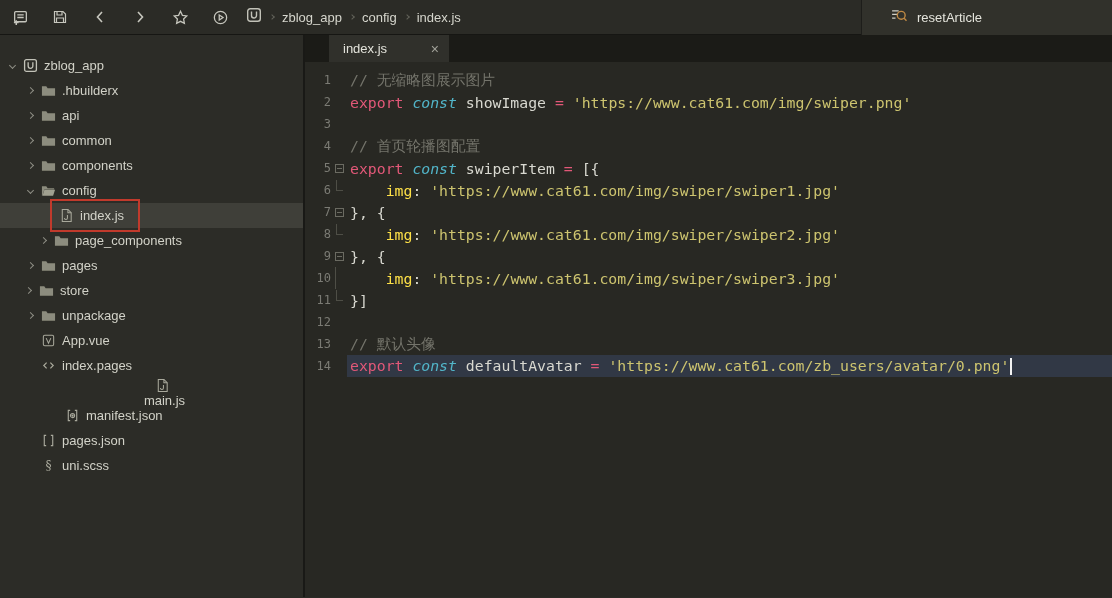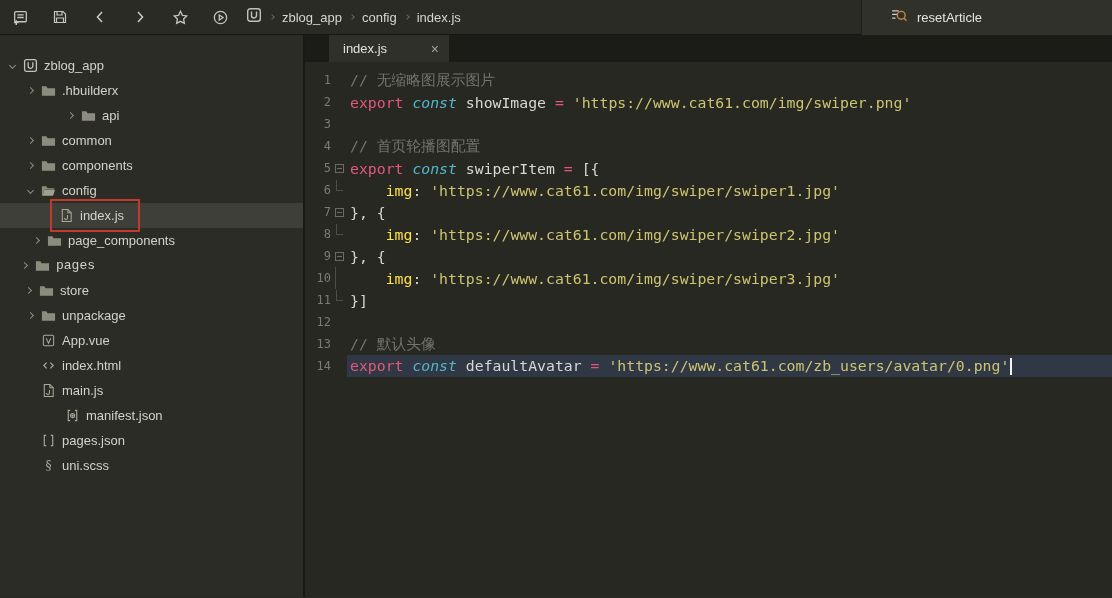--- a/index.html
+++ b/index.html
@@ -196,21 +196,21 @@
             <span class="slot-chev">
               <span class="chev"></span>
             </span>
             <span class="slot-icon">
               <svg width="15" height="15" viewBox="0 0 16 16">
                 <path d="M1 3.5 h4.6 l1.5 2 h7.9 v8 H1 z" fill="#8c8c7e"></path>
               </svg>
             </span>
             <span class="tree-label">.hbuilderx</span>
           </div>
-          <div class="tree-row" style="padding-left: 22px; margin-left: 40px;">
+          <div class="tree-row" style="padding-left: 22px;">
             <span class="slot-chev">
               <span class="chev"></span>
             </span>
             <span class="slot-icon">
               <svg width="15" height="15" viewBox="0 0 16 16">
                 <path d="M1 3.5 h4.6 l1.5 2 h7.9 v8 H1 z" fill="#8c8c7e"></path>
               </svg>
             </span>
             <span class="tree-label">api</span>
           </div>
@@ -252,32 +252,32 @@
             <span class="slot-chev"></span>
             <span class="slot-icon">
               <svg width="15" height="15" viewBox="0 0 16 16" fill="none" stroke="#a9a99c" stroke-width="1.1">
                 <path d="M3.5 1.5 h6 l3.5 3.5 v9.5 h-9.5 z"></path>
                 <path d="M9.5 1.5 v3.5 h3.5"></path>
                 <path d="M9 7.5 v3.2 a1.6 1.6 0 0 1 -3.2 0"></path>
               </svg>
             </span>
             <span class="tree-label">index.js</span>
           </div>
-          <div class="tree-row" style="padding-left: 28px;">
+          <div class="tree-row" style="padding-left: 35px;">
             <span class="slot-chev">
               <span class="chev"></span>
             </span>
             <span class="slot-icon">
               <svg width="15" height="15" viewBox="0 0 16 16">
                 <path d="M1 3.5 h4.6 l1.5 2 h7.9 v8 H1 z" fill="#8c8c7e"></path>
               </svg>
             </span>
             <span class="tree-label">page_components</span>
           </div>
-          <div class="tree-row" style="padding-left: 16px; font-family: Liberation Mono, monospace;">
+          <div class="tree-row" style="padding-left: 22px;">
             <span class="slot-chev">
               <span class="chev"></span>
             </span>
             <span class="slot-icon">
               <svg width="15" height="15" viewBox="0 0 16 16">
                 <path d="M1 3.5 h4.6 l1.5 2 h7.9 v8 H1 z" fill="#8c8c7e"></path>
               </svg>
             </span>
             <span class="tree-label">pages</span>
           </div>
@@ -314,23 +314,23 @@
             <span class="tree-label">App.vue</span>
           </div>
           <div class="tree-row" style="padding-left: 22px;">
             <span class="slot-chev"></span>
             <span class="slot-icon">
               <svg width="15" height="15" viewBox="0 0 16 16" fill="none" stroke="#a9a99c" stroke-width="1.3">
                 <path d="M6 5 L3 8 L6 11"></path>
                 <path d="M10 5 L13 8 L10 11"></path>
               </svg>
             </span>
-            <span class="tree-label">index.html</span>
-          </div>
-          <div class="tree-row" style="padding-left: 22px;">
+            <span class="tree-label">index.pages</span>
+          </div>
+          <div class="tree-row" style="padding-left: 22px; flex-direction: column;">
             <span class="slot-chev"></span>
             <span class="slot-icon">
               <svg width="15" height="15" viewBox="0 0 16 16" fill="none" stroke="#a9a99c" stroke-width="1.1">
                 <path d="M3.5 1.5 h6 l3.5 3.5 v9.5 h-9.5 z"></path>
                 <path d="M9.5 1.5 v3.5 h3.5"></path>
                 <path d="M9 7.5 v3.2 a1.6 1.6 0 0 1 -3.2 0"></path>
               </svg>
             </span>
             <span class="tree-label">main.js</span>
           </div>

